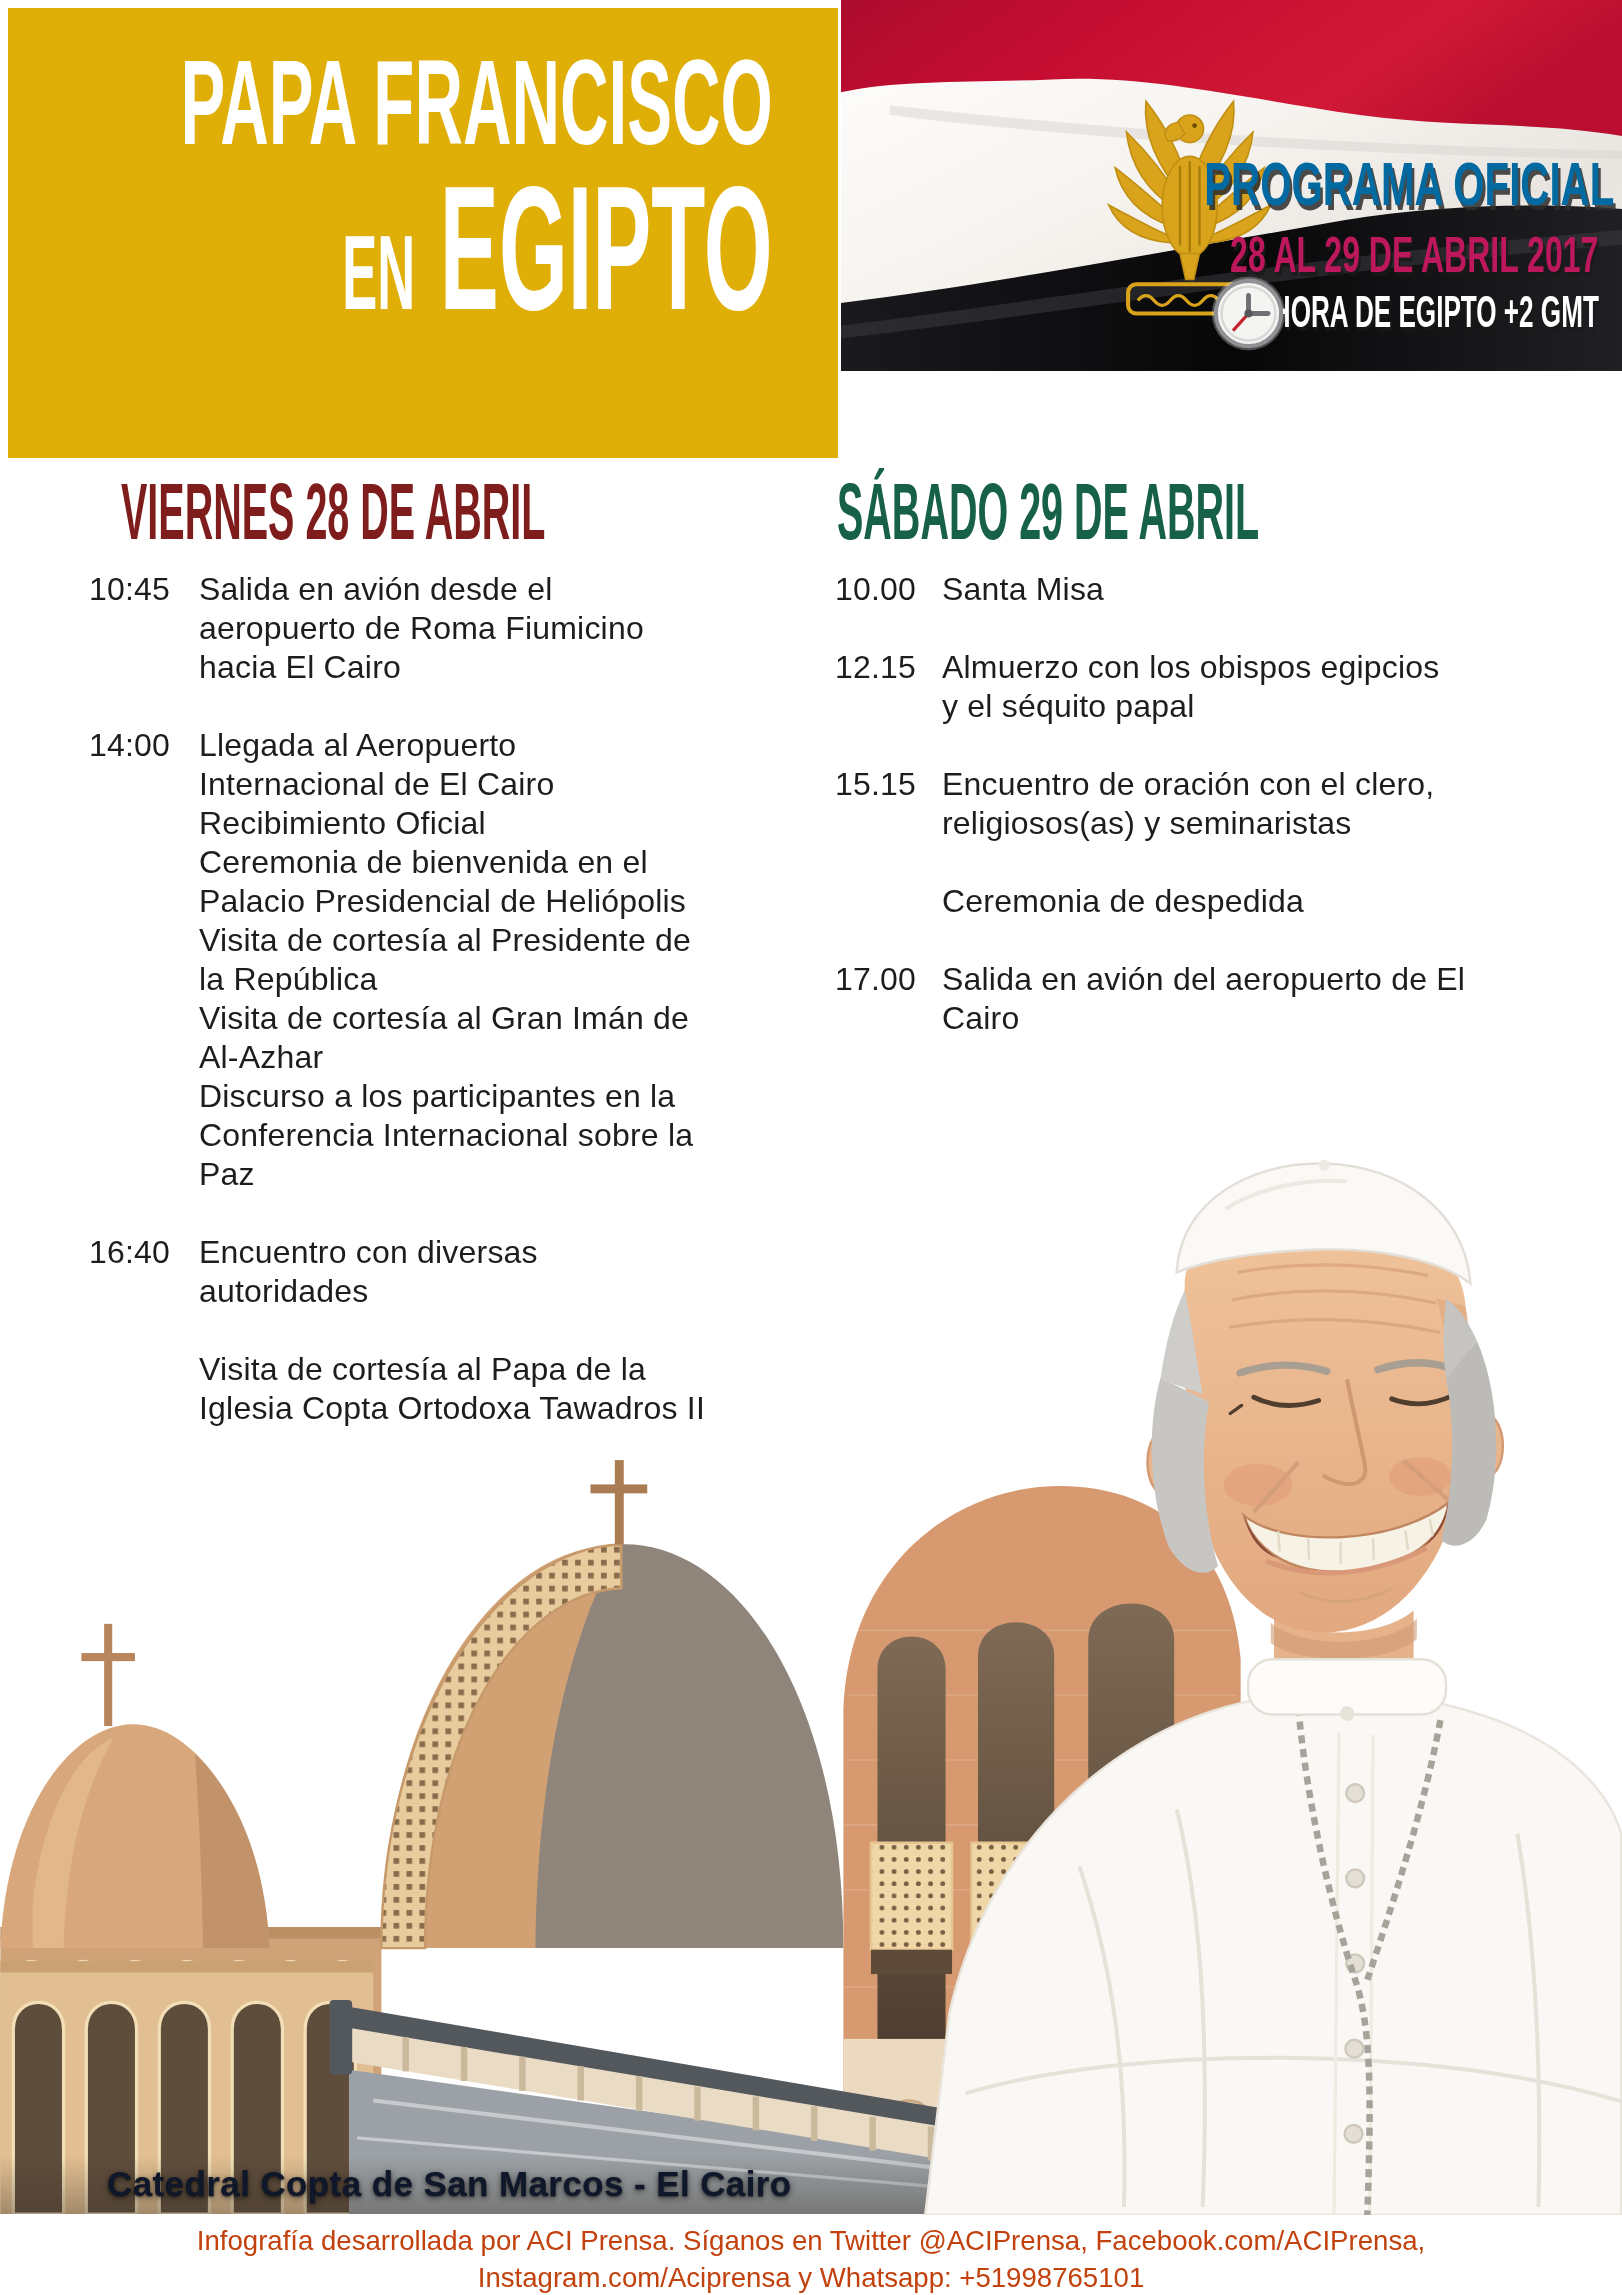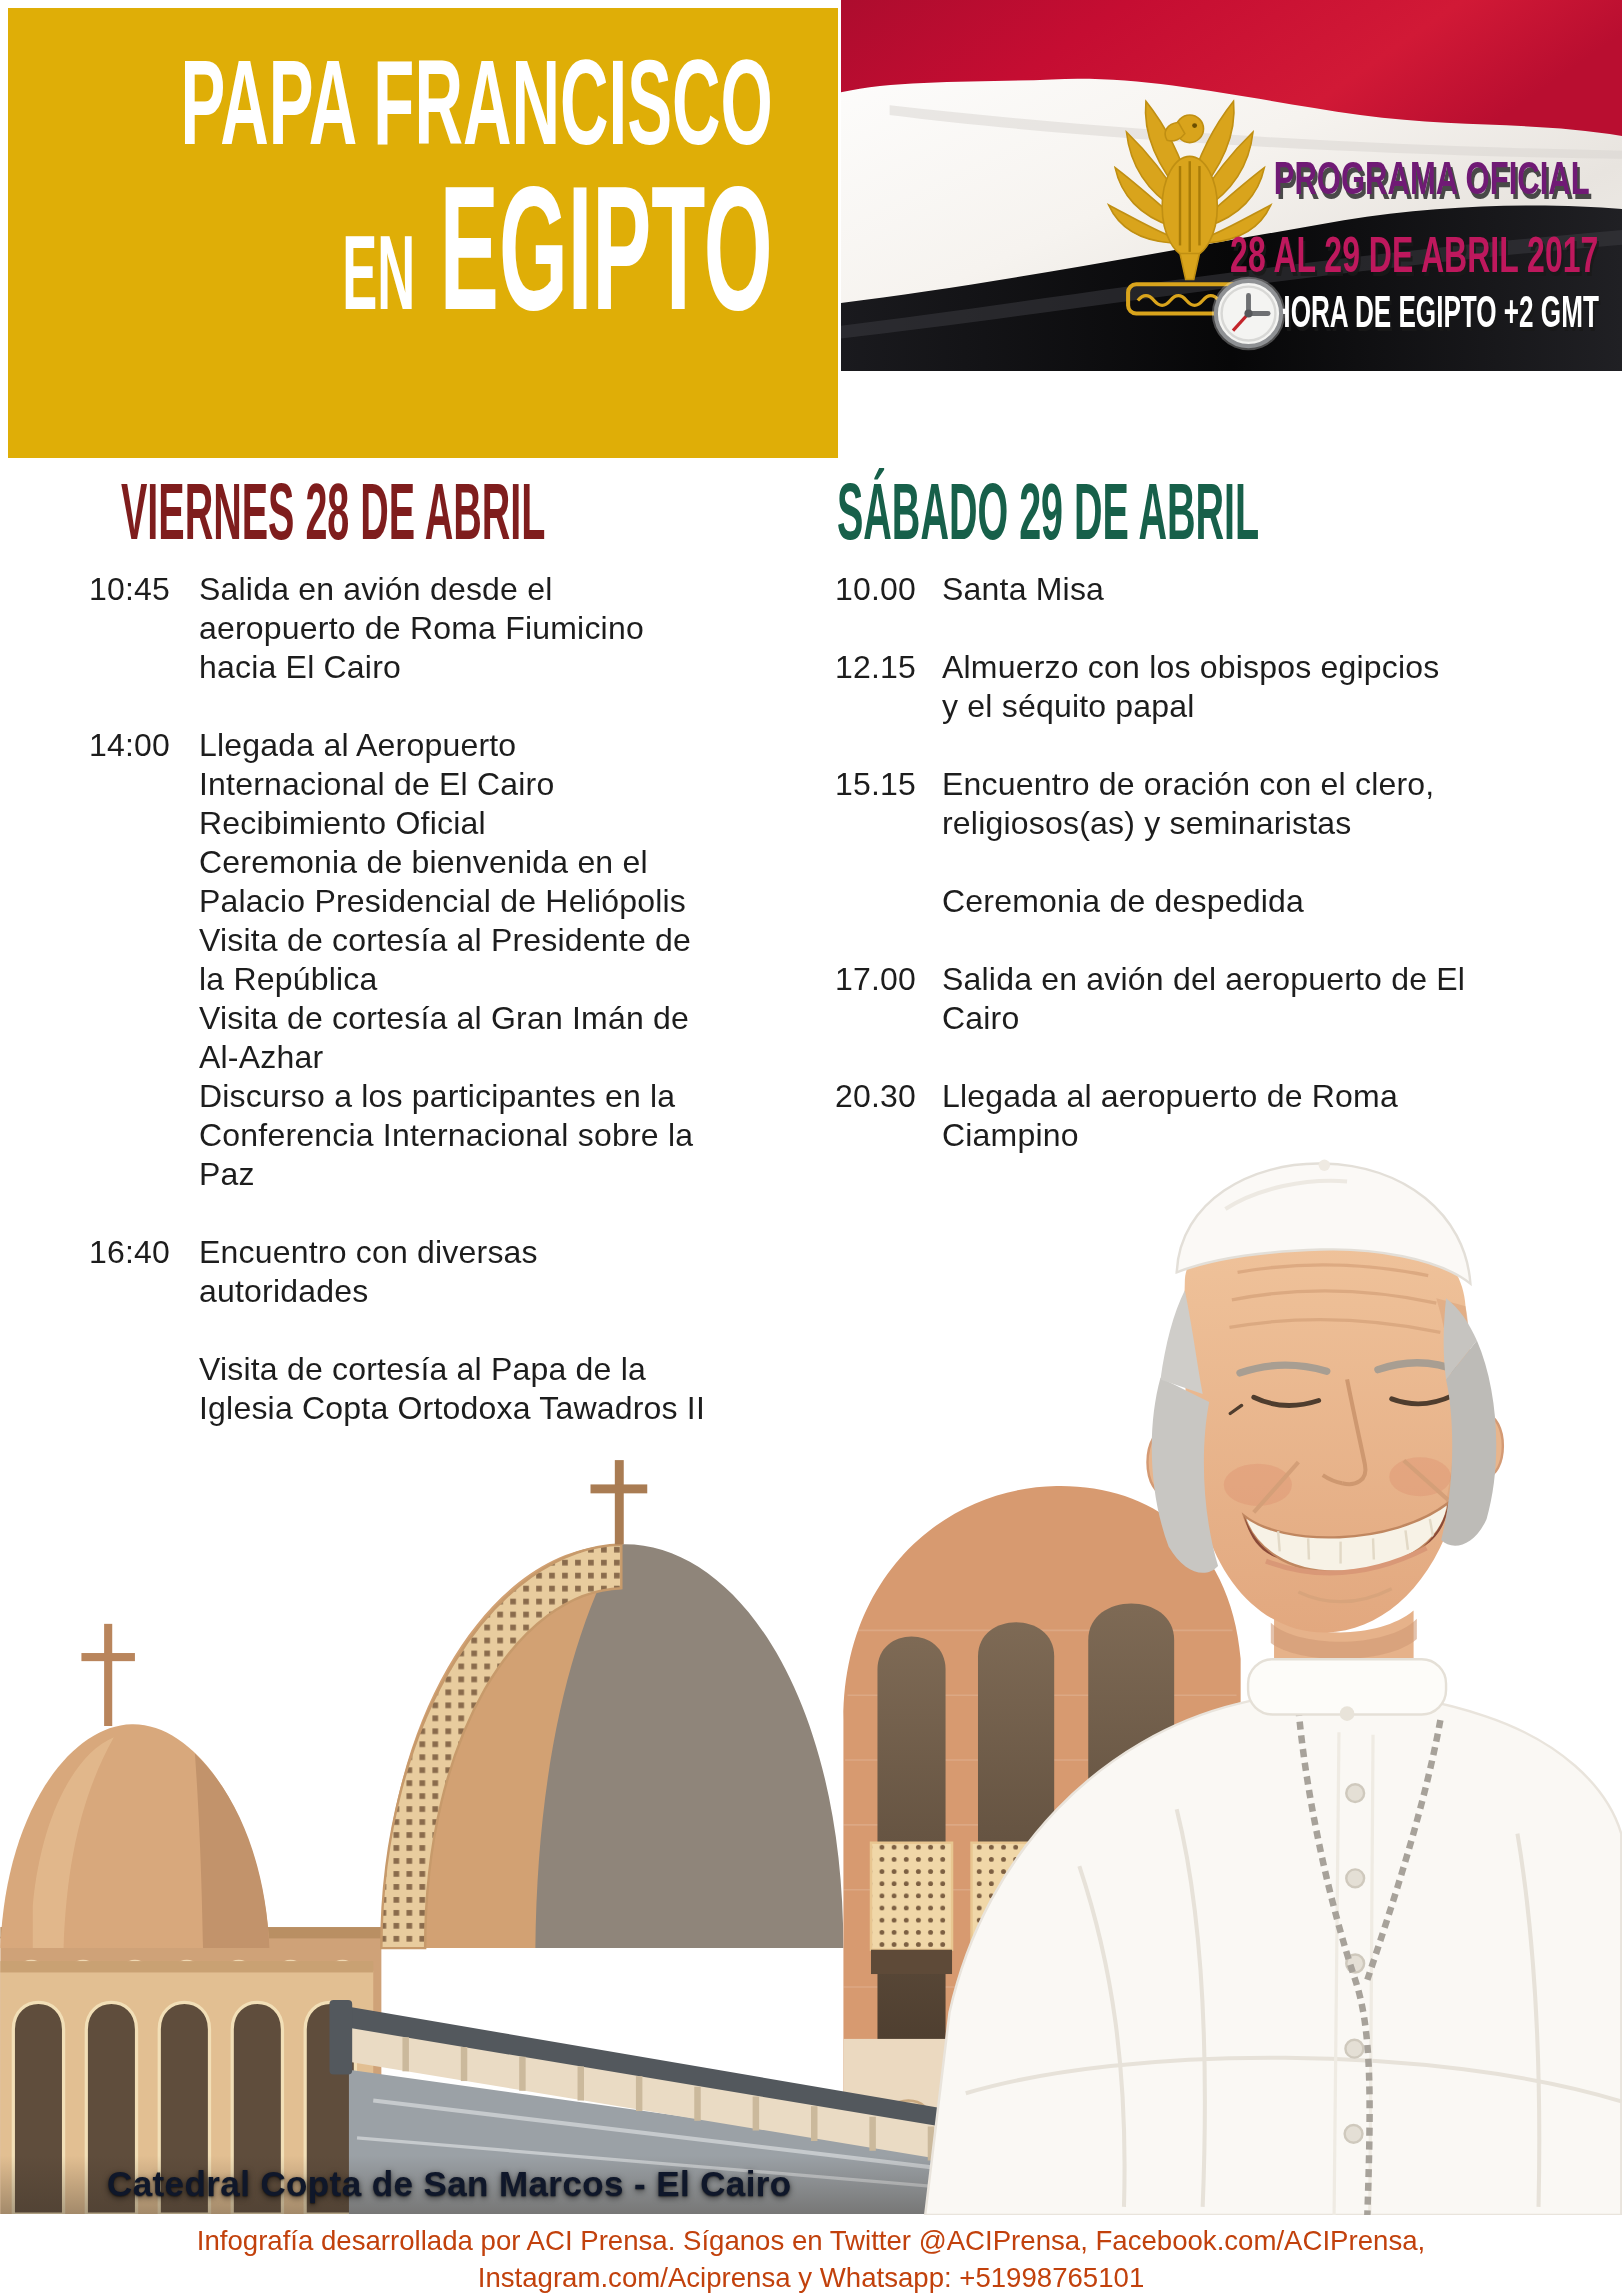--- a/index.html
+++ b/index.html
@@ -8,21 +8,21 @@
   
   .title-box{position:absolute;left:8px;top:8px;width:830px;height:450px;background:#DFAE07;}
   .t-line{position:absolute;color:#ffffff;font-weight:bold;line-height:1;white-space:nowrap;}
   .t1{right:65px;top:34px;font-size:120px;}
   .t2{right:65px;top:152px;font-size:177px;}
   .t2 .small{font-size:105px;}
   .cond{display:inline-block;transform:scaleX(var(--sx,.6));transform-origin:100% 60%;}
   .cond-l{display:inline-block;transform:scaleX(var(--sx,.6));transform-origin:0 60%;}
   .flag-wrap{position:absolute;left:841px;top:0;width:781px;height:371px;}
   .flag-text{position:absolute;font-weight:bold;line-height:1;white-space:nowrap;}
-  .prog-label{right:32px;top:154px;font-size:47px;color:#701a75;
+  .prog-label{right:8px;top:154px;font-size:61px;color:#0369a1;
               text-shadow:4px 4.9px 0 rgba(45,45,45,.85);}
   .dates-label{right:24px;top:230px;font-size:50px;color:#be185d;
                text-shadow:3.2px 4px 0 rgba(25,25,25,.8);}
   .tz-label{right:23px;top:289px;font-size:45px;color:#ffffff;
             text-shadow:3.2px 4px 0 rgba(25,25,25,.8);}
   .clock{position:absolute;left:1211px;top:276px;width:75px;height:75px;}
   
   .day-h{position:absolute;top:472px;font-size:79px;font-weight:bold;line-height:1;white-space:nowrap;}
   .day-h.friday{left:81px;color:#7f1d1d;margin-left:40px;}
   .day-h.saturday{left:837px;color:#17604A;}
@@ -187,27 +187,20 @@
           <div class="ln">Ceremonia de despedida</div>
         </div>
       </div>
       <div class="item">
         <div class="time">17.00</div>
         <div class="desc">
           <div class="ln">Salida en avión del aeropuerto de El</div>
           <div class="ln">Cairo</div>
         </div>
       </div>
-      <div class="item">
-        <div class="time">20.30</div>
-        <div class="desc">
-          <div class="ln">Llegada al aeropuerto de Roma</div>
-          <div class="ln">Ciampino</div>
-        </div>
-      </div>
     </div>
 
   <svg class="cathedral" viewBox="0 0 1530 940">
     <defs>
       <pattern id="lat1" width="16" height="16" patternUnits="userSpaceOnUse">
         <rect width="16" height="16" fill="#E8CC9E"></rect>
           <rect x="5" y="5" width="7" height="7" fill="#8A6B4C"></rect>
       </pattern>
       <pattern id="lat2" width="15" height="15" patternUnits="userSpaceOnUse">
         <rect width="15" height="15" fill="#F0D7A8"></rect>

